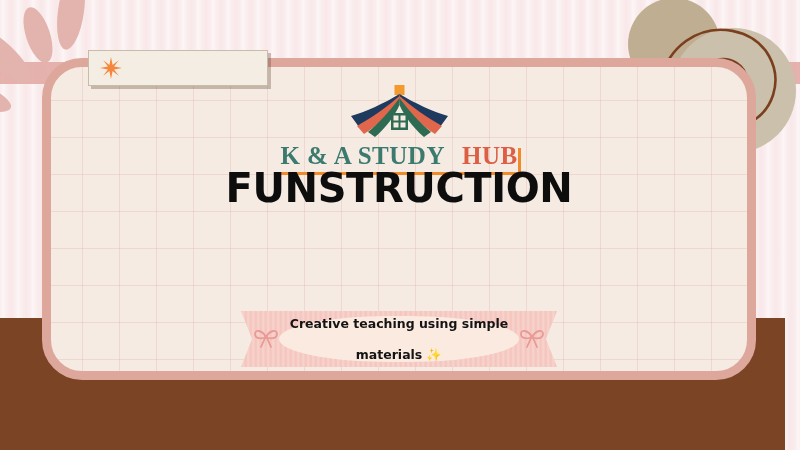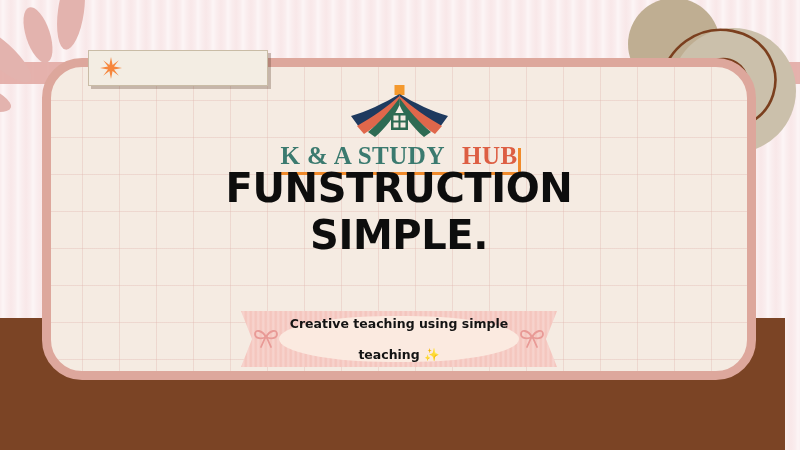--- a/index.html
+++ b/index.html
@@ -237,21 +237,20 @@
         <div class="logo-text">
           <span class="logo-ka">K &amp; A STUDY</span>
           <span class="logo-hub">HUB</span>
           <span class="logo-underline"></span>
           <span class="logo-tick"></span>
         </div>
       </div>
 
       <div class="title">
         <div>FUNSTRUCTION</div>
-        <div>SIMPLE.</div>
       </div>
 
       <div class="ribbon">
         <div class="ribbon-body"></div>
         <div class="ribbon-stripes"></div>
         <div class="ribbon-cloud"></div>
 
         <svg class="bow bow-l" viewBox="0 0 26 22">
           <path d="M13,11 C9,4 2,3 2,8 C2,13 9,13 13,11 Z" fill="none" stroke="#E89A96" stroke-width="1.8"></path>
           <path d="M13,11 C17,4 24,3 24,8 C24,13 17,13 13,11 Z" fill="none" stroke="#E89A96" stroke-width="1.8"></path>
@@ -260,21 +259,21 @@
         </svg>
         <svg class="bow bow-r" viewBox="0 0 26 22">
           <path d="M13,11 C9,4 2,3 2,8 C2,13 9,13 13,11 Z" fill="none" stroke="#E89A96" stroke-width="1.8"></path>
           <path d="M13,11 C17,4 24,3 24,8 C24,13 17,13 13,11 Z" fill="none" stroke="#E89A96" stroke-width="1.8"></path>
           <path d="M12,12 L8,21 M14,12 L18,21" stroke="#E89A96" stroke-width="1.8" fill="none" stroke-linecap="round"></path>
           <circle cx="13" cy="11" r="1.7" fill="#E89A96"></circle>
         </svg>
 
         <div class="ribbon-text">
           <span>Creative teaching using simple</span>
-          <span>teaching ✨</span>
+          <span>materials ✨</span>
         </div>
       </div>
 
     </div>
   </div>
 
   <div class="label-box">
     <svg width="22" height="22" viewBox="0 0 22 22">
       <path d="M11,0 L12.6,8 L18.8,3.2 L14,9.4 L22,11 L14,12.6 L18.8,18.8 L12.6,14 L11,22
                L9.4,14 L3.2,18.8 L8,12.6 L0,11 L8,9.4 L3.2,3.2 L9.4,8 Z" fill="#F6863C"></path>

